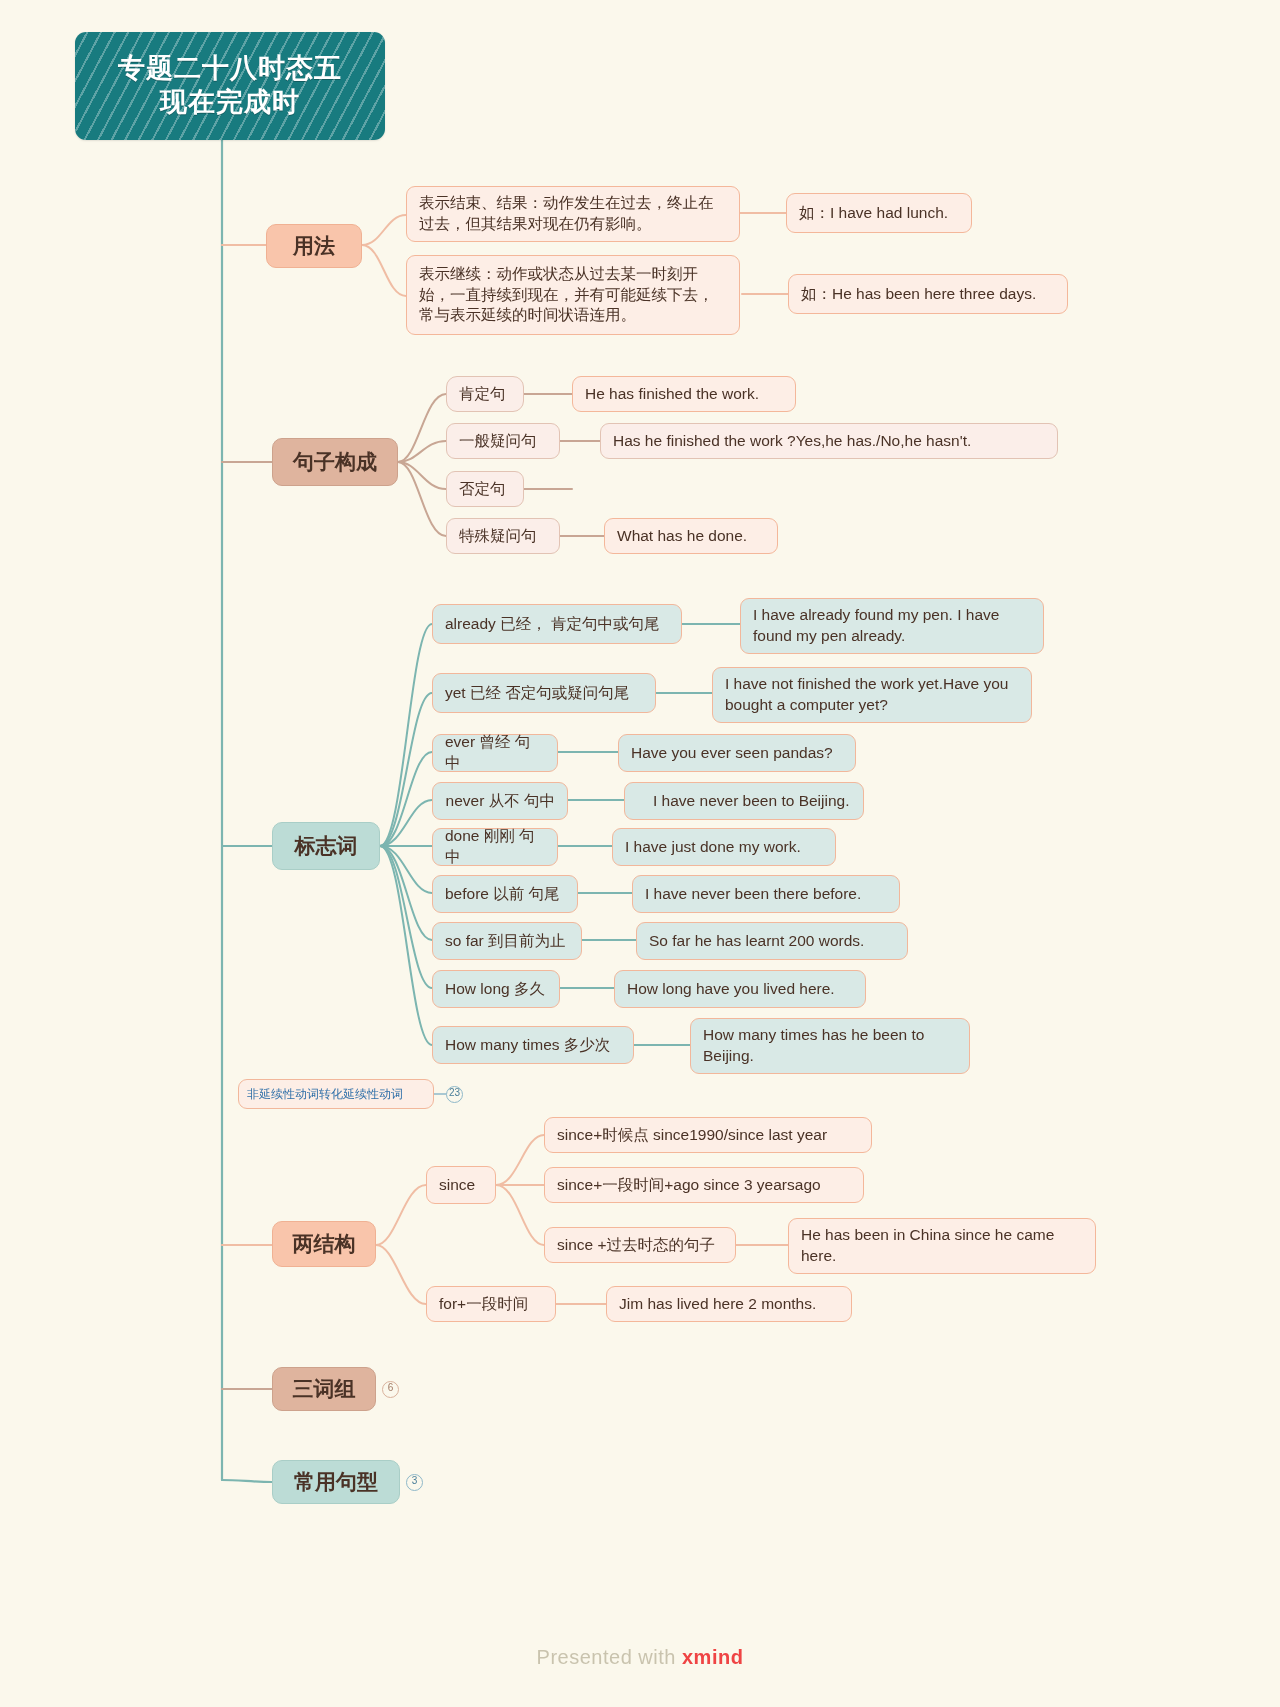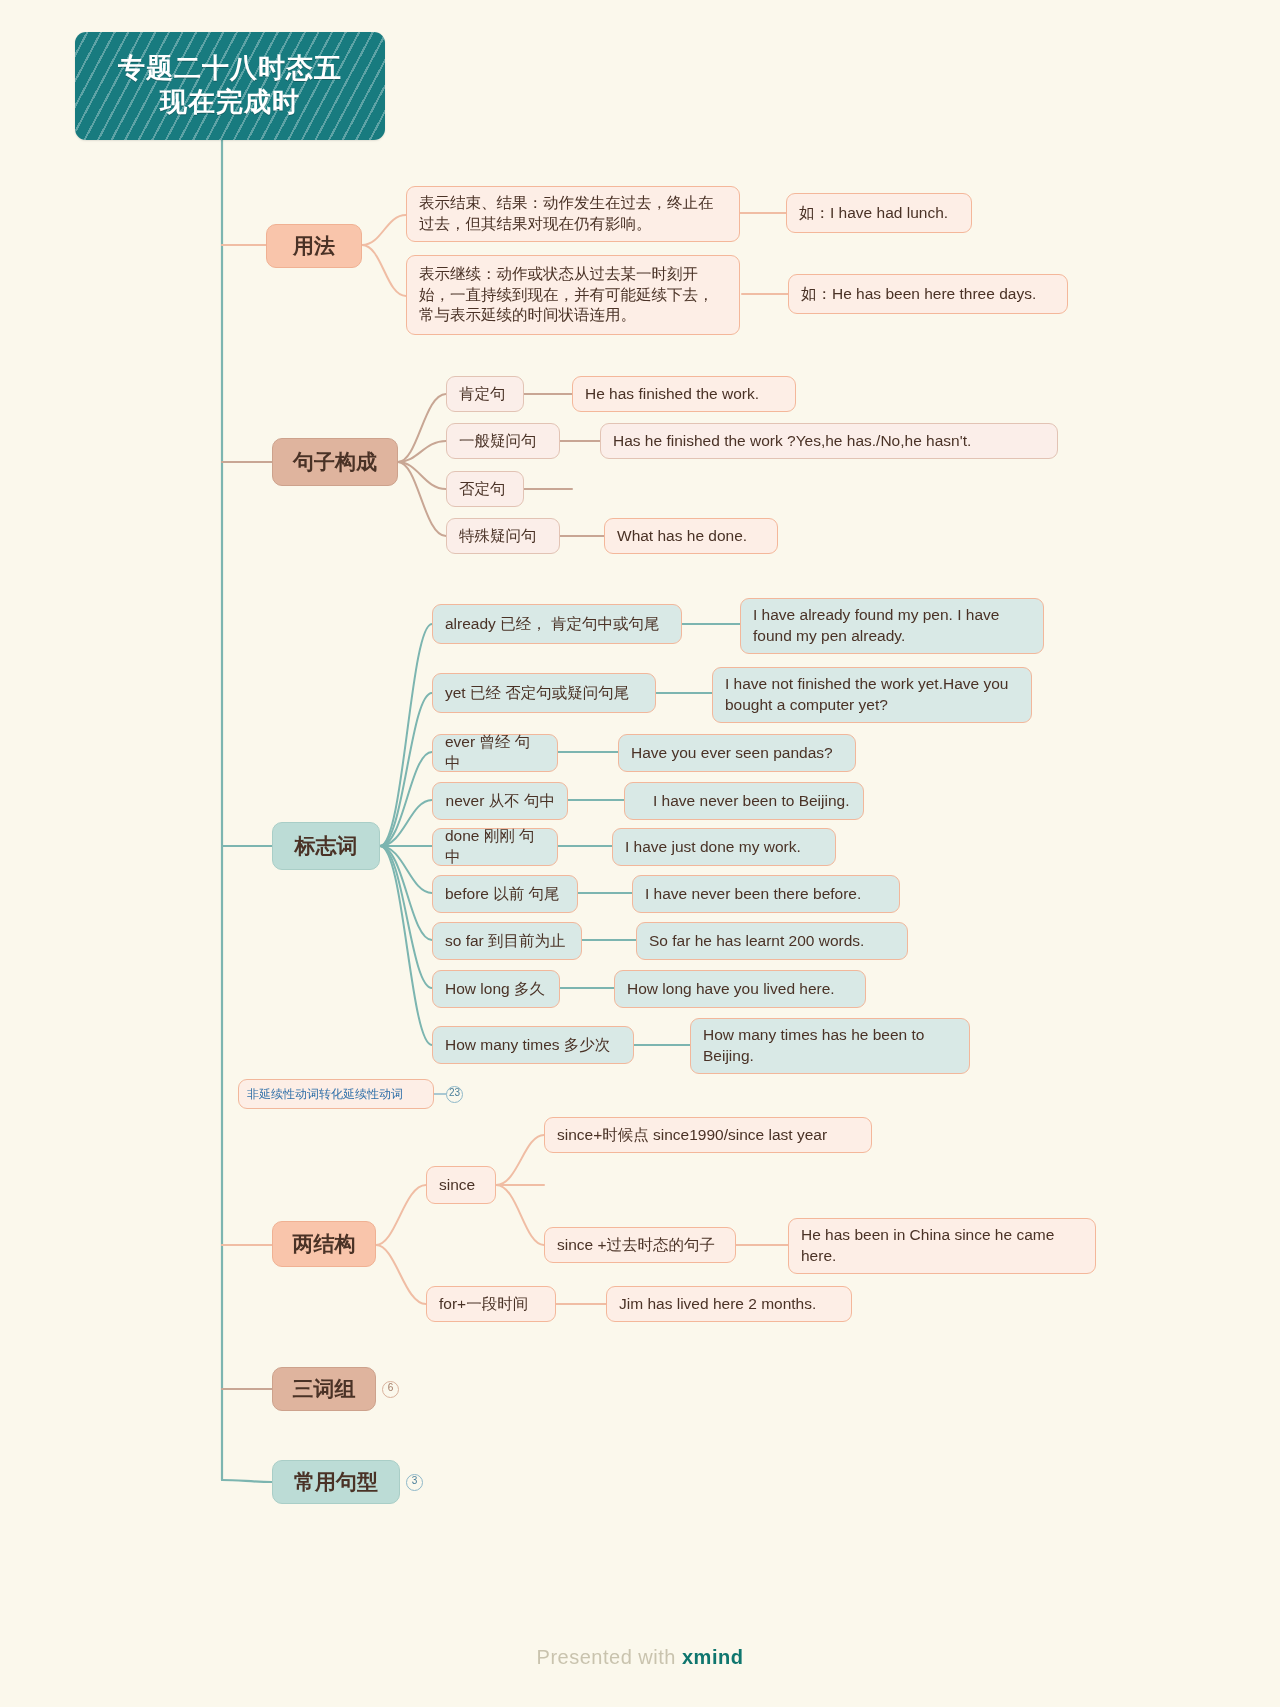--- a/index.html
+++ b/index.html
@@ -94,21 +94,21 @@
     background:#fbf8ec;
   }
   .badge.peachy { border-color:#d9b29c; color:#a07a64; }
 
   
   .footer {
     position:absolute; left:0; right:0; bottom:38px;
     text-align:center; color:#c9c3ae; font-size:20px;
     letter-spacing:.5px;
   }
-  .footer b { color:#0f766e; font-weight:bold; }
+  .footer b { color:#ef4444; font-weight:bold; }
 </style>
 </head>
 <body>
 
 <div id="canvas">
 
   <svg id="wires" viewBox="0 0 1280 1707">
     <g fill="none" stroke-linecap="round">
 
       <path d="M222,140 L222,1480" stroke="#7cb5b0" stroke-width="2.2"></path>
@@ -193,21 +193,21 @@
     <span>表示继续：动作或状态从过去某一时刻开始，一直持续到现在，并有可能延续下去，常与表示延续的时间状语连用。</span>
   </div>
   <div class="node leaf-peach hatch" style="left:788px; top:274px; width:280px; height:40px;">
     <span>如：He has been here three days.</span>
   </div>
 
   <div class="node head head-brown hatch" style="left:272px; top:438px; width:126px; height:48px;">
     <span>句子构成</span>
   </div>
 
-  <div class="node leaf-peach-soft hatch" style="left:446px; top:376px; width:78px; height:36px;">
+  <div class="node leaf-peach-soft hatch" style="left:446px; top:376px; width:78px; height:36px;border-radius:11px;">
     <span>肯定句</span>
   </div>
   <div class="node leaf-peach hatch" style="left:572px; top:376px; width:224px; height:36px;">
     <span>He has finished the work.</span>
   </div>
 
   <div class="node leaf-peach-soft hatch" style="left:446px; top:423px; width:114px; height:36px;">
     <span>一般疑问句</span>
   </div>
   <div class="node leaf-peach-soft hatch" style="left:600px; top:423px; width:458px; height:36px;">
@@ -303,20 +303,23 @@
     <span>两结构</span>
   </div>
 
   <div class="node leaf-peach hatch" style="left:426px; top:1166px; width:70px; height:38px;">
     <span>since</span>
   </div>
 
   <div class="node leaf-peach hatch" style="left:544px; top:1117px; width:328px; height:36px;">
     <span>since+时候点 since1990/since last year</span>
   </div>
+  <div class="node leaf-peach hatch" style="left:544px; top:1167px; width:320px; height:36px;">
+    <span>since+一段时间+ago since 3 yearsago</span>
+  </div>
   <div class="node leaf-peach hatch" style="left:544px; top:1227px; width:192px; height:36px;">
     <span>since +过去时态的句子</span>
   </div>
   <div class="node leaf-peach hatch" style="left:788px; top:1218px; width:308px; min-height:54px;">
     <span>He has been in China since he came here.</span>
   </div>
 
   <div class="node leaf-peach hatch" style="left:426px; top:1286px; width:130px; height:36px;">
     <span>for+一段时间</span>
   </div>

